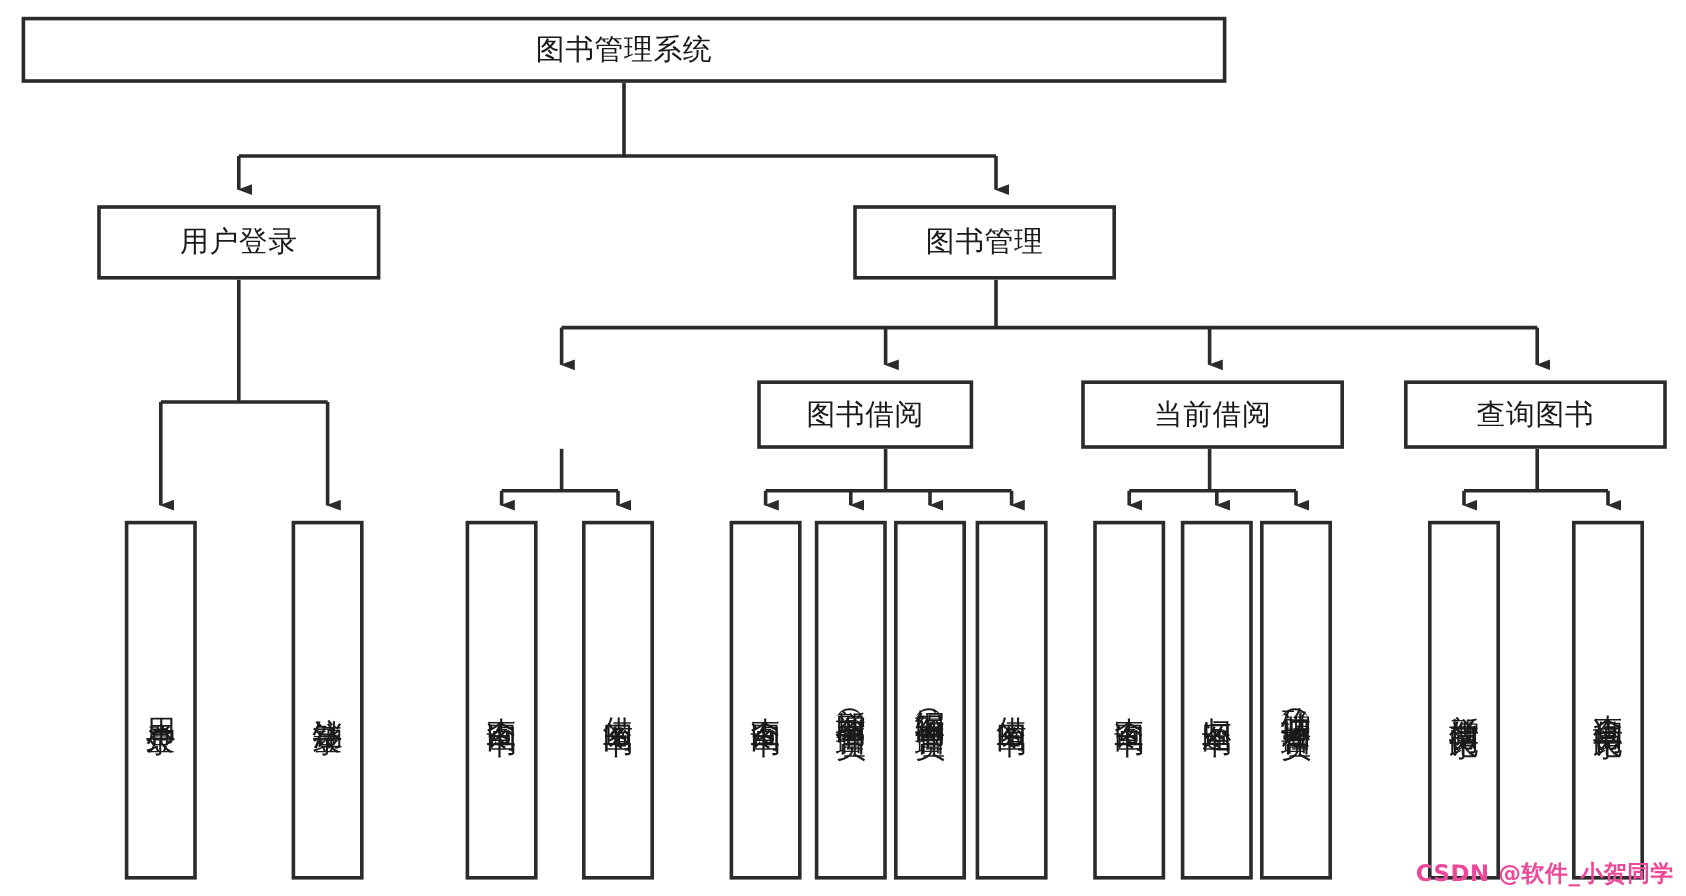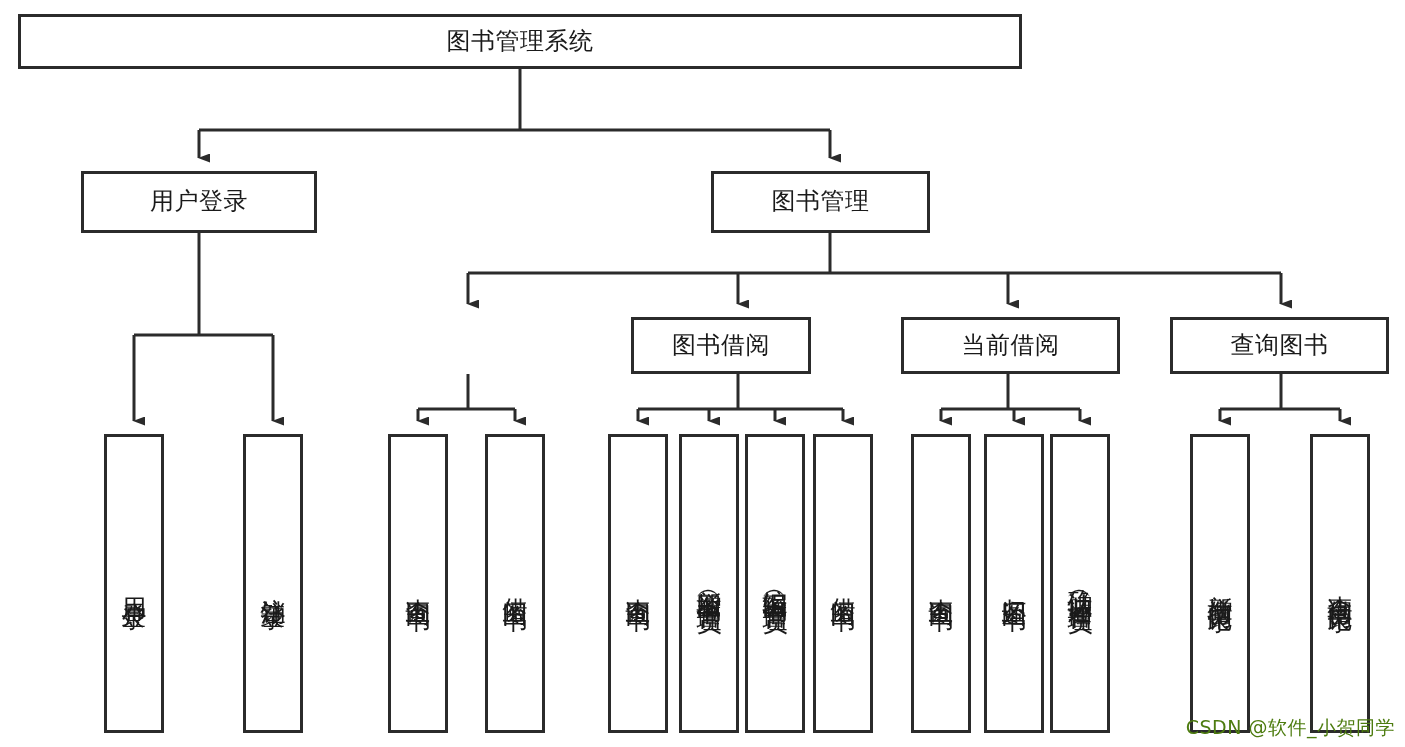--- a/index.html
+++ b/index.html
@@ -50,24 +50,25 @@
   }
   .leaf-box {
     align-items: center;
     justify-content: center;
   }
   #watermark {
     position: absolute;
     right: 10px;
     bottom: 6px;
     font-size: 19px;
-    color: #4d7c0f;
+    color: #ec4899;
     white-space: nowrap;
     letter-spacing: 0.5px;
     font-family: "DejaVu Sans", "Liberation Sans", sans-serif;
+    font-weight: bold;
   }
 </style>
 </head>
 <body>
 
 <div id="diagram-root">
 
   <svg id="tree-svg" viewBox="0 0 1405 747" xmlns="http://www.w3.org/2000/svg">
     <defs>
       <marker id="arrowhead" markerWidth="9" markerHeight="12" refX="4.5" refY="11" orient="auto" markerUnits="userSpaceOnUse">

